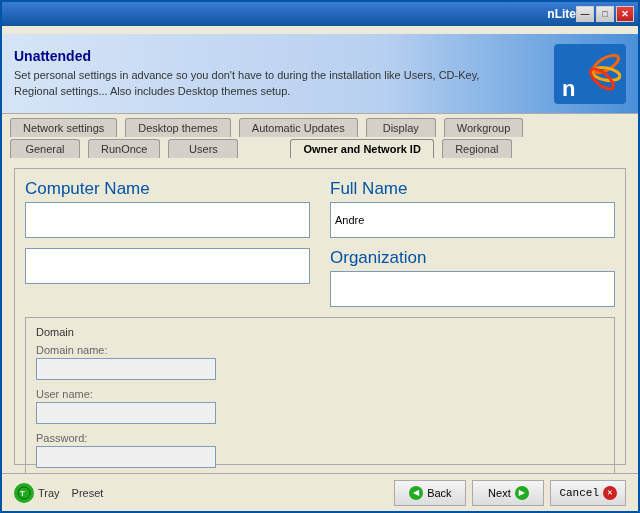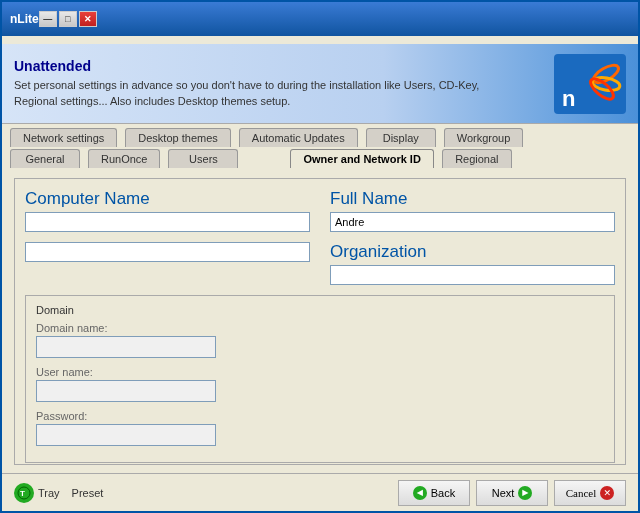--- a/index.html
+++ b/index.html
@@ -18,24 +18,24 @@
       height: 513px;
       border: 2px solid #0054a6;
       background: #ece9d8;
       display: flex;
       flex-direction: column;
     }
 
     
     .titlebar {
       background: linear-gradient(to bottom, #3a7bd5 0%, #1054a0 100%);
-      height: 34px;
-      display: flex;
-      align-items: center;
-      justify-content: flex-start;
+      height: 24px;
+      display: flex;
+      align-items: center;
+      justify-content: flex-end;
       padding: 0 4px 0 8px;
       flex-shrink: 0;
     }
     .titlebar-title {
       color: white;
       font-size: 12px;
       font-weight: bold;
     }
     .titlebar-buttons {
       display: flex;
@@ -152,21 +152,21 @@
       flex-direction: column;
     }
 
     .form-label {
       color: #0054a6;
       font-size: 17px;
       margin-bottom: 3px;
     }
 
     .form-input {
-      height: 20px;
+      height: 36px;
       border: 1px solid #7f9db9;
       background: white;
       padding: 2px 4px;
       font-size: 11px;
       font-family: Tahoma, Arial, sans-serif;
       width: 100%;
     }
 
     
     .domain-group {
@@ -236,21 +236,21 @@
       gap: 4px;
       padding: 0 8px;
     }
     .cancel-btn {
       height: 26px;
       min-width: 72px;
       border: 1px solid #aaa;
       background: linear-gradient(to bottom, #f5f5f5, #dcdcdc);
       cursor: pointer;
       font-size: 11px;
-      font-family: Liberation Serif, serif;
+      font-family: Liberation Mono, monospace;
       display: flex;
       align-items: center;
       justify-content: center;
       gap: 4px;
       padding: 0 8px;
     }
 
     .green-circle {
       width: 14px;
       height: 14px;

